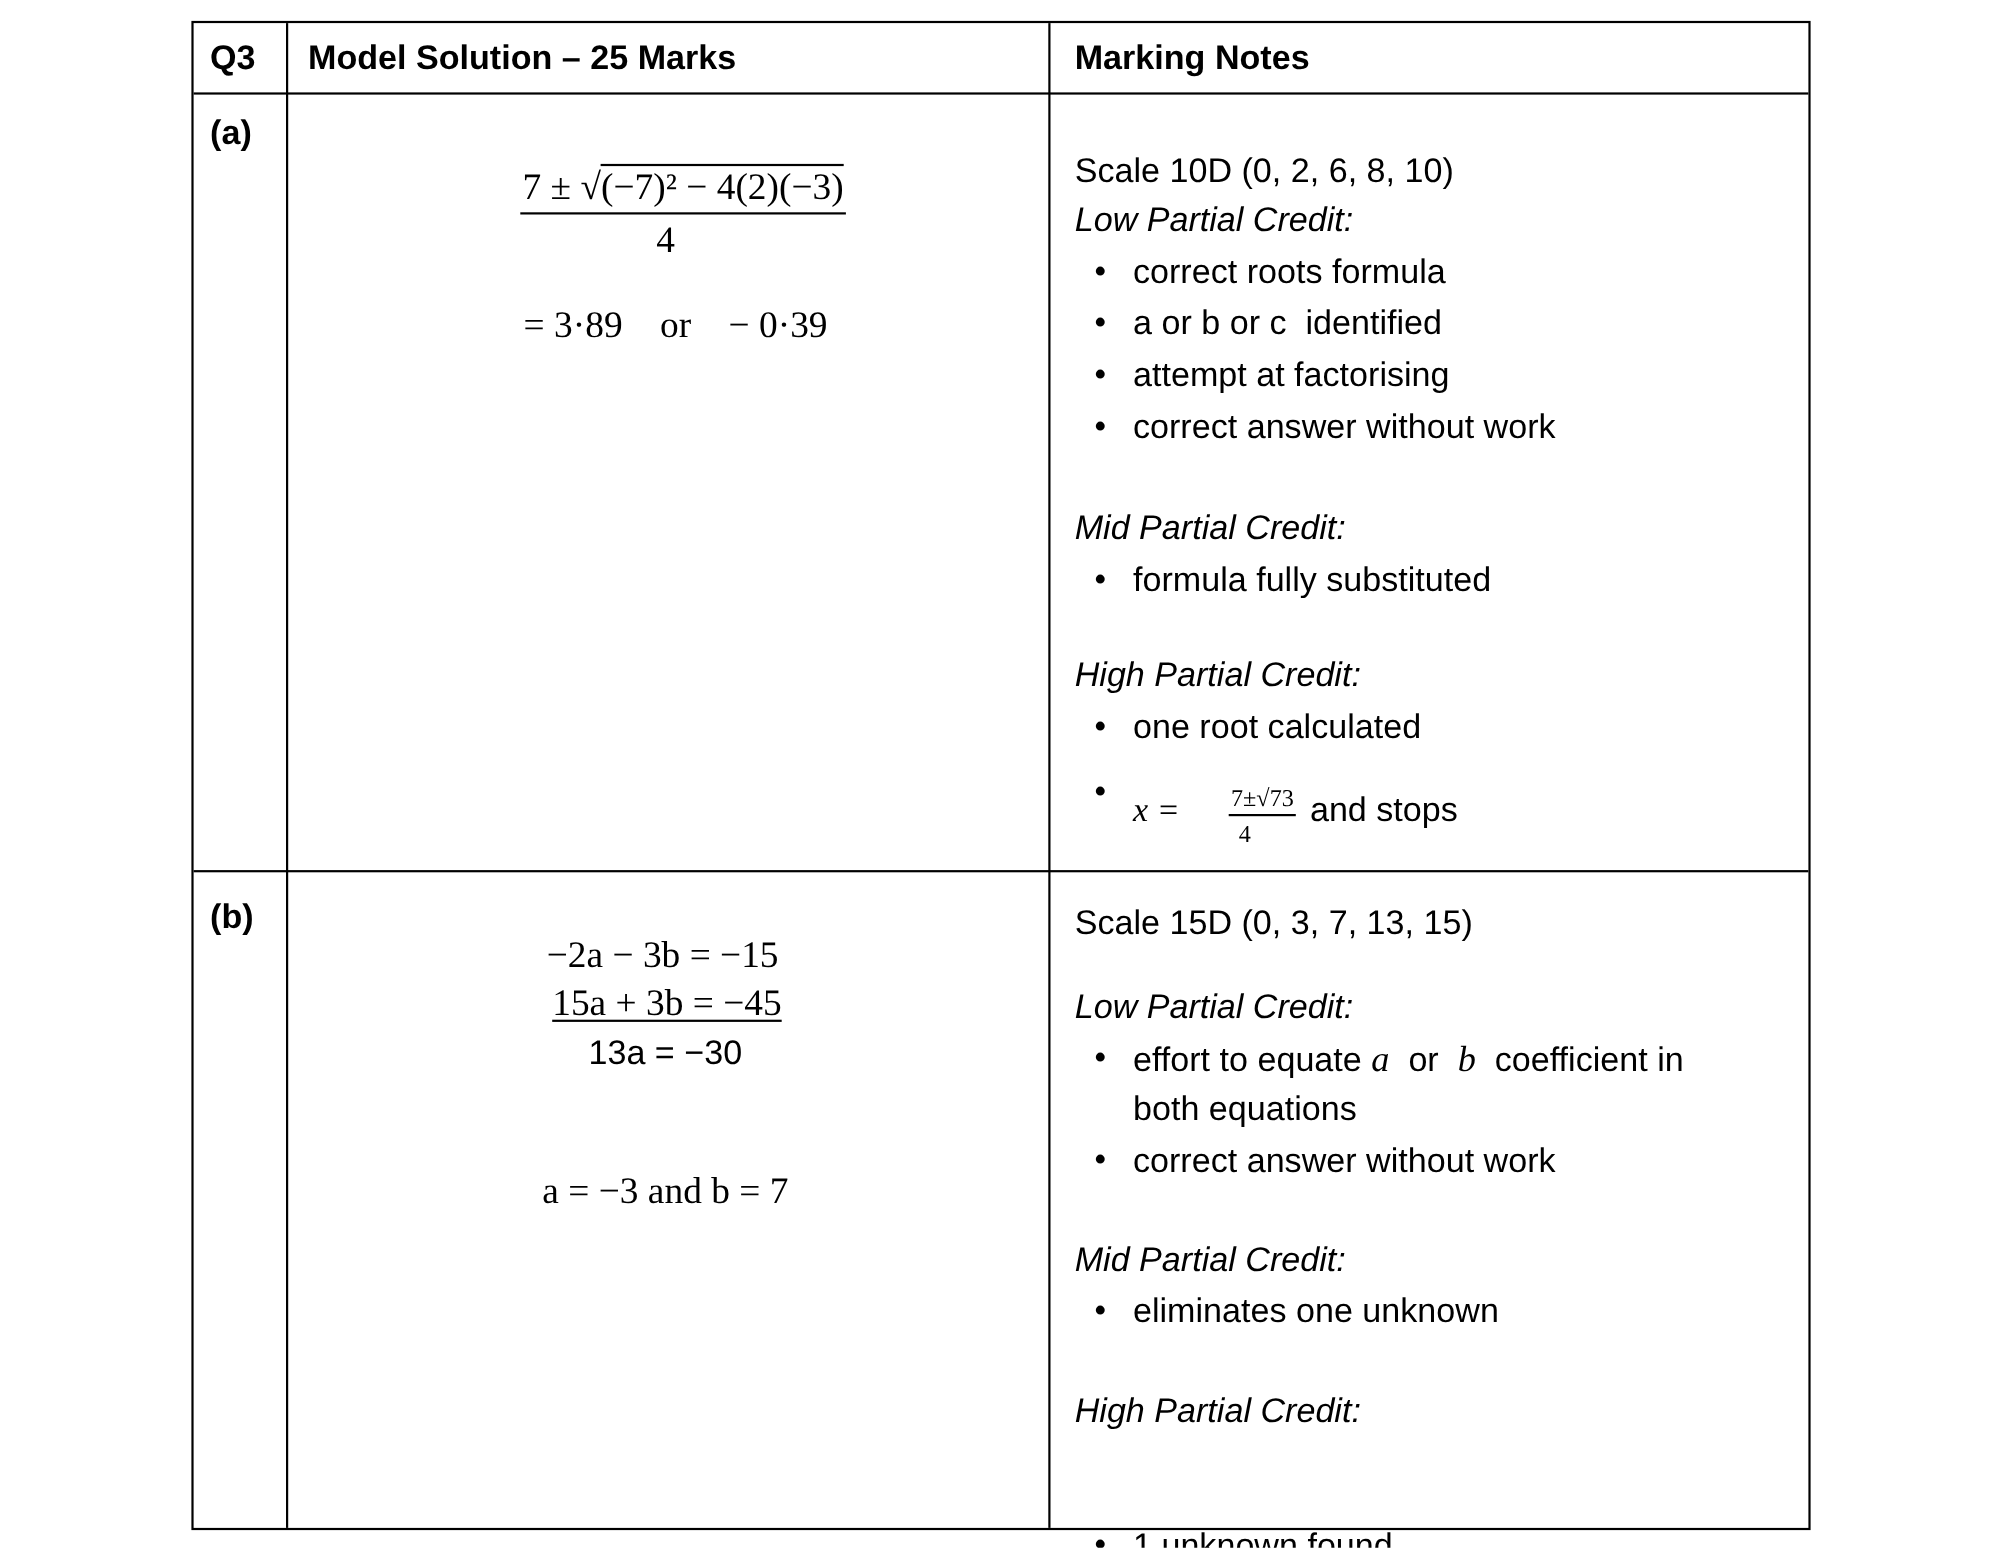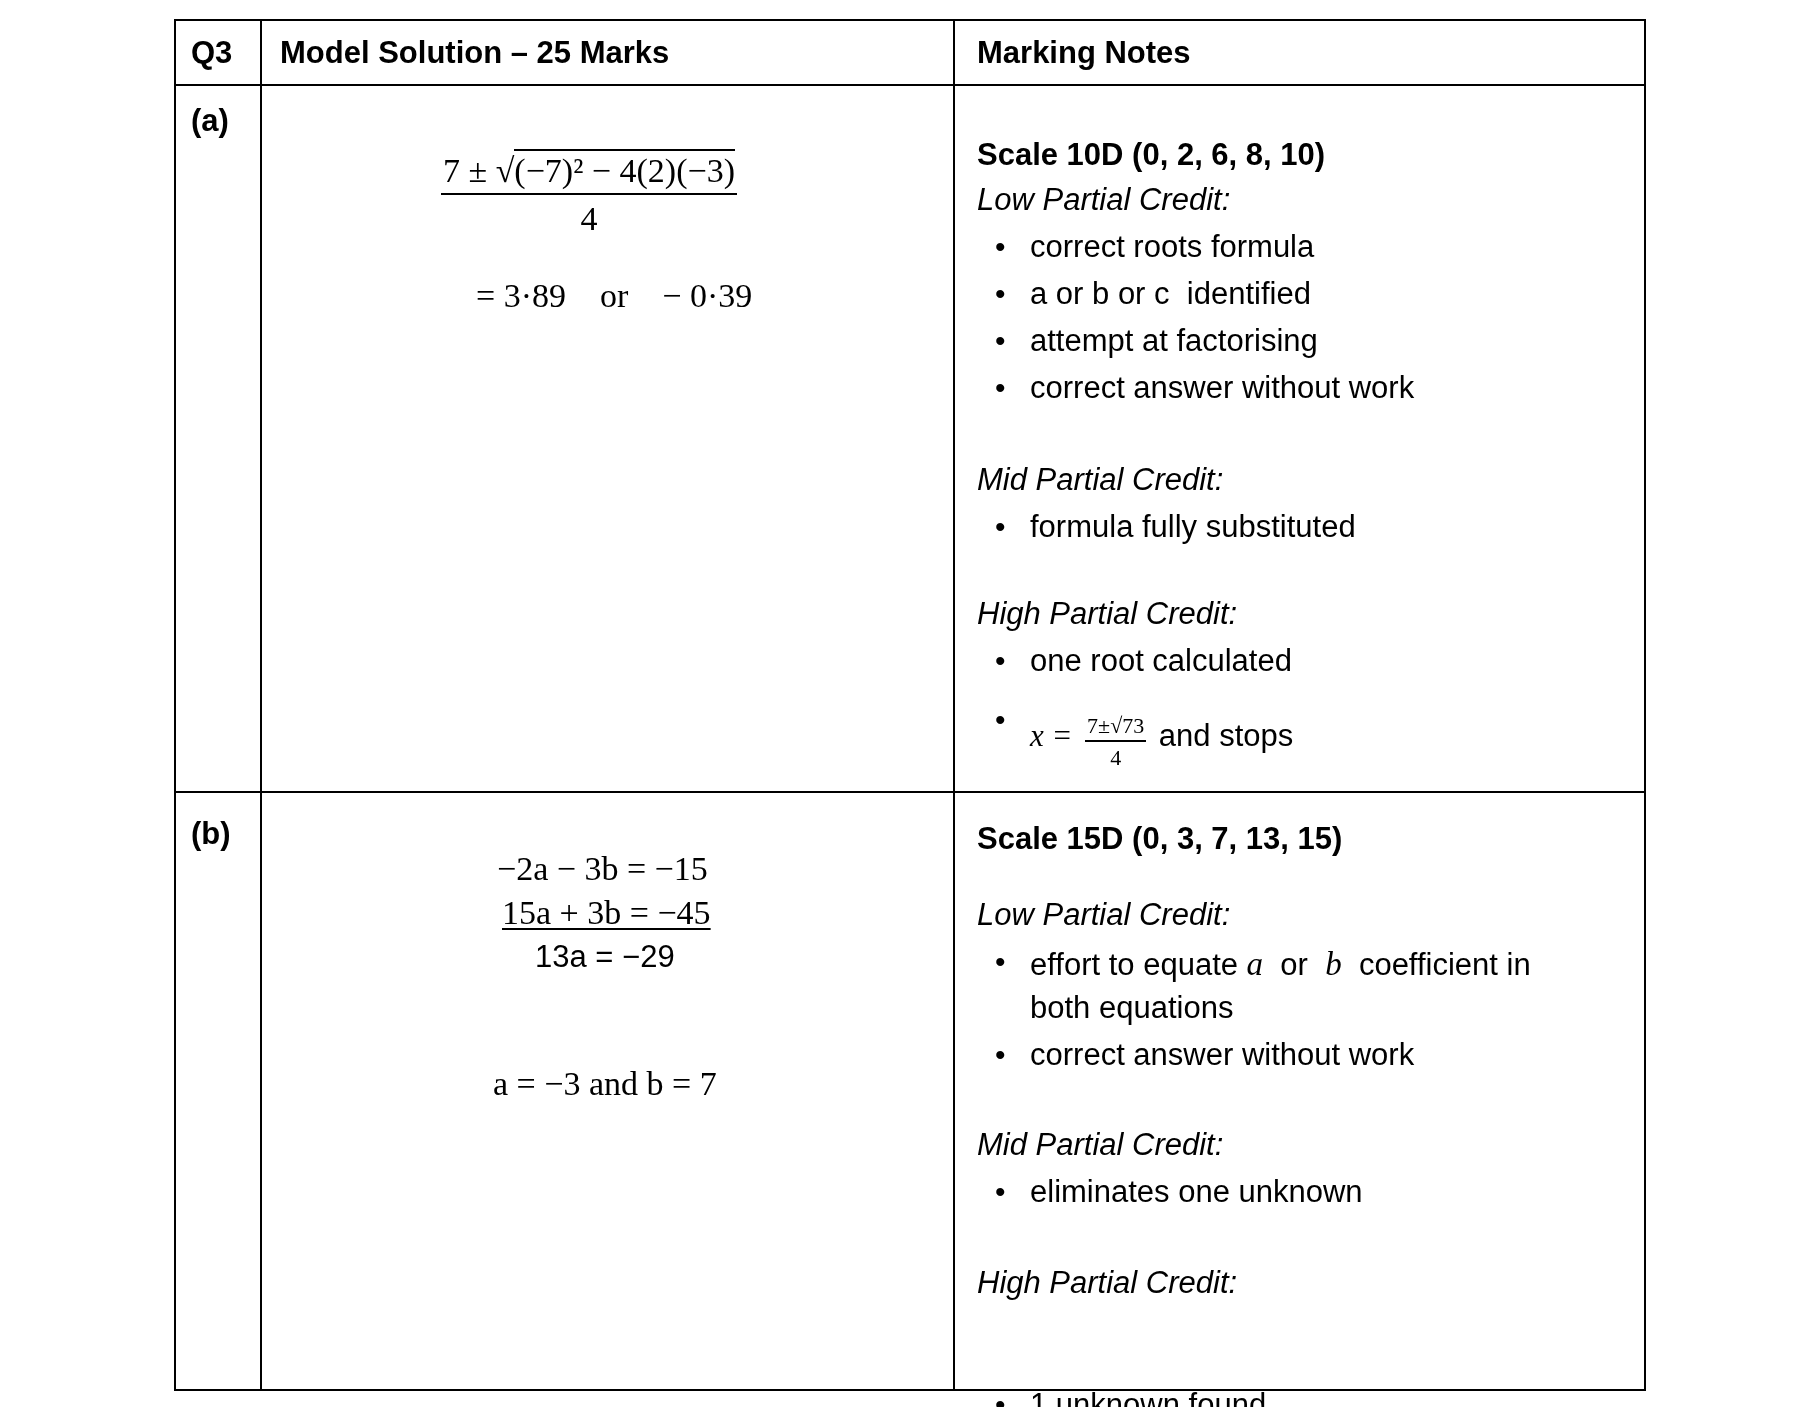--- a/index.html
+++ b/index.html
@@ -5,27 +5,27 @@
   html, body { margin:0; padding:0; background:#ffffff; }
   body { width:1818px; height:1407px; position:relative; overflow:hidden;
          font-family:"Liberation Sans", sans-serif; color:#000; }
   .tbl { position:absolute; left:174px; top:19px; width:1472px; height:1372px;
          border:2px solid #000; box-sizing:border-box; }
   .vline { position:absolute; top:0; bottom:0; width:2px; background:#000; }
   .hline { position:absolute; left:0; right:0; height:2px; background:#000; }
   .abs { position:absolute; white-space:nowrap; }
   .hdr { font-weight:bold; font-size:31px; line-height:36px; }
   .note { font-size:31px; line-height:36px; }
-  .note b { font-weight:bold; }
+  .note b { font-weight:normal; }
   .ital { font-style:italic; }
   .bullet::before { content:"\2022"; position:absolute; left:-35px; top:0; font-size:30px; }
   .math { font-family:"Liberation Serif", "DejaVu Serif", serif; font-size:34px; line-height:40px; }
   .math i { font-style:italic; }
   .frac { display:inline-block; text-align:center; vertical-align:middle; }
-  .frac .num { display:block; border-bottom:2px solid #000; padding:16px 2px 2px 2px; }
+  .frac .num { display:block; border-bottom:2px solid #000; padding:16px 2px 2px 2px;margin-left:32px; }
   .frac .den { display:block; padding-top:4px; }
   .sqrt { border-top:2px solid #000; padding-top:1px; }
   .ul { text-decoration:underline; text-decoration-thickness:2px; text-underline-offset:4px; }
 </style>
 </head>
 <body>
 
 <div class="tbl">
   <div class="vline" style="left:84px"></div>
   <div class="vline" style="left:777px"></div>
@@ -65,21 +65,21 @@
     <span class="num">7±√73</span>
     <span class="den">4</span>
   </span>
   <span>and stops</span>
 </div>
 
 <div class="abs hdr" style="left:191px; top:816px">(b)</div>
 
 <div class="abs math" style="left:497px; top:849px">−2a − 3b = −15</div>
 <div class="abs math ul" style="left:502px; top:893px">15a + 3b = −45</div>
-<div class="abs note" style="left:535px; top:939px">13a = −29</div>
+<div class="abs note" style="left:535px; top:939px">13a = −30</div>
 <div class="abs math" style="left:493px; top:1064px">a = −3 and b = 7</div>
 
 <div class="abs note" style="left:977px; top:821px"><b>Scale 15D (0, 3, 7, 13, 15)</b></div>
 <div class="abs note ital" style="left:977px; top:897px">Low Partial Credit:</div>
 <div class="abs note bullet" style="left:1030px; top:944px">
   <span>effort to equate</span>
   <i class="math" style="font-size:33px">a</i>
   &nbsp;<span>or</span>&nbsp;
   <i class="math" style="font-size:33px">b</i>
   &nbsp;<span>coefficient in</span>

